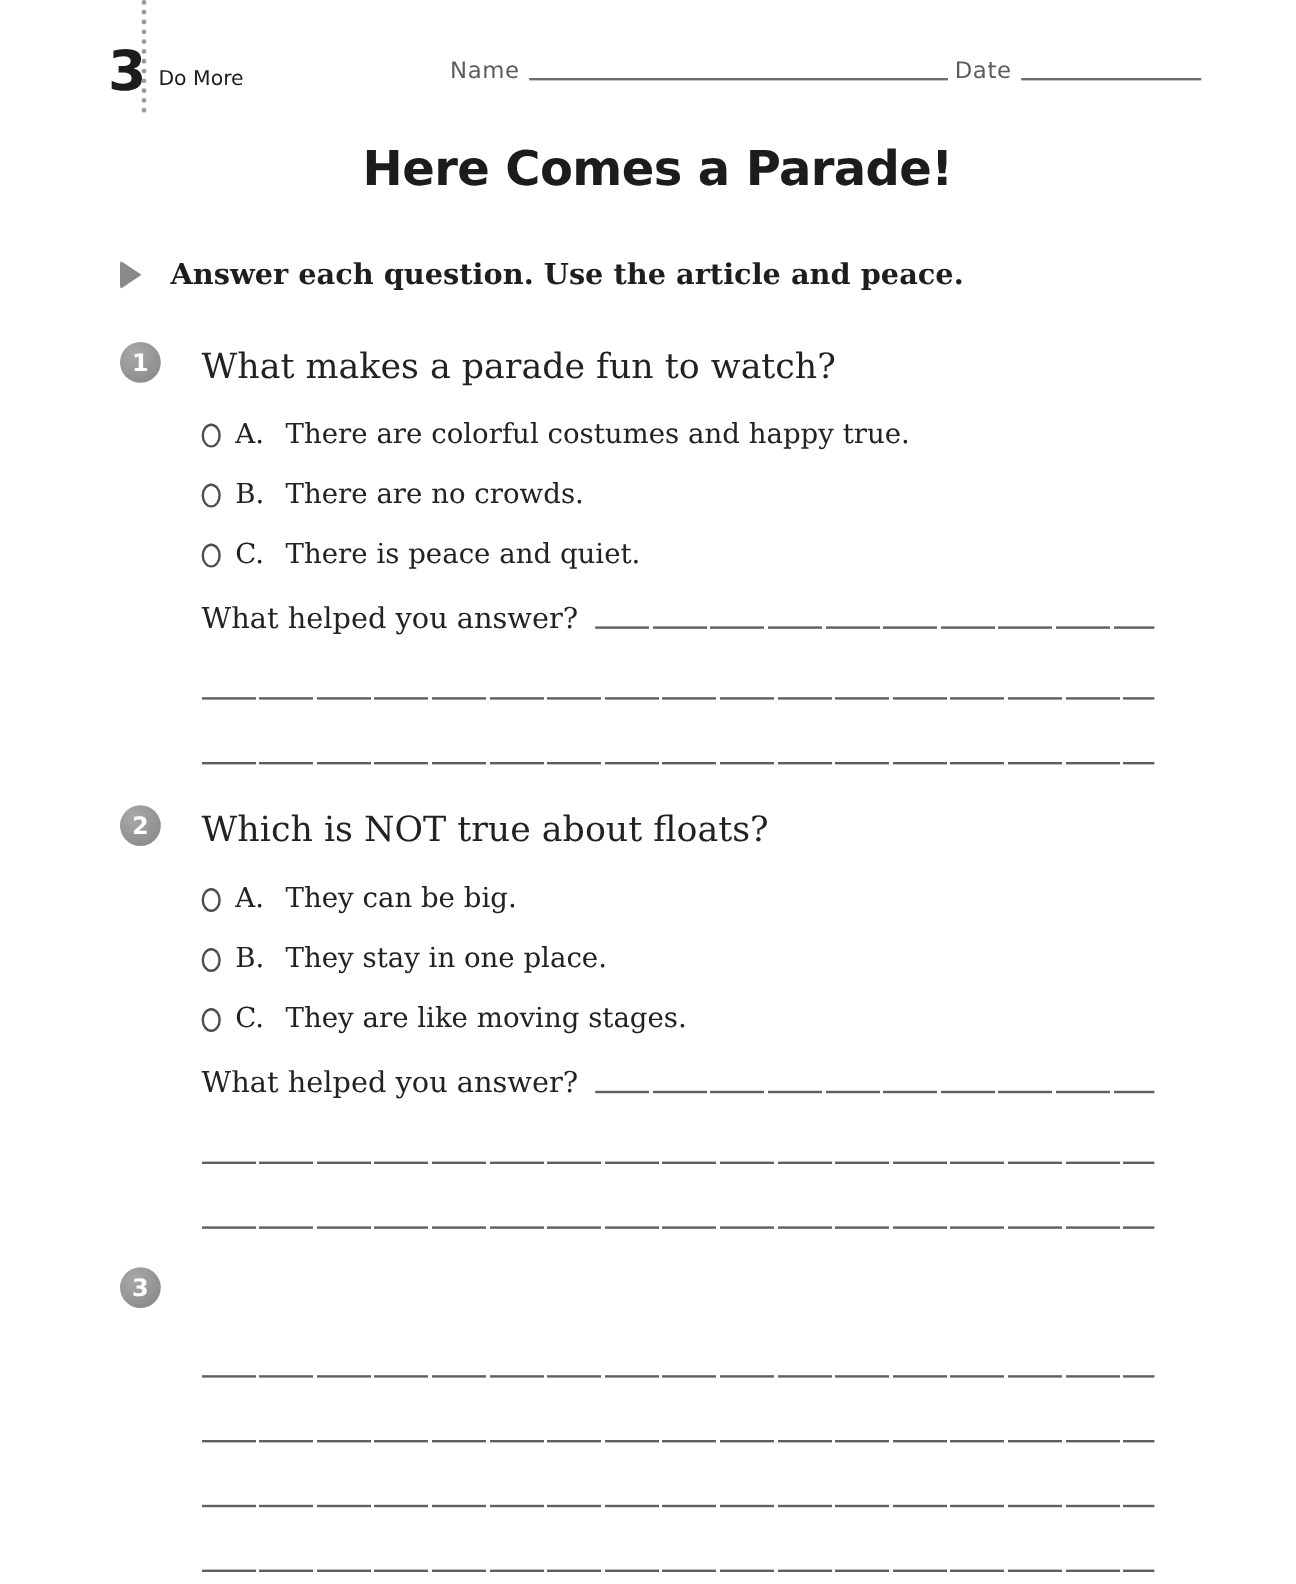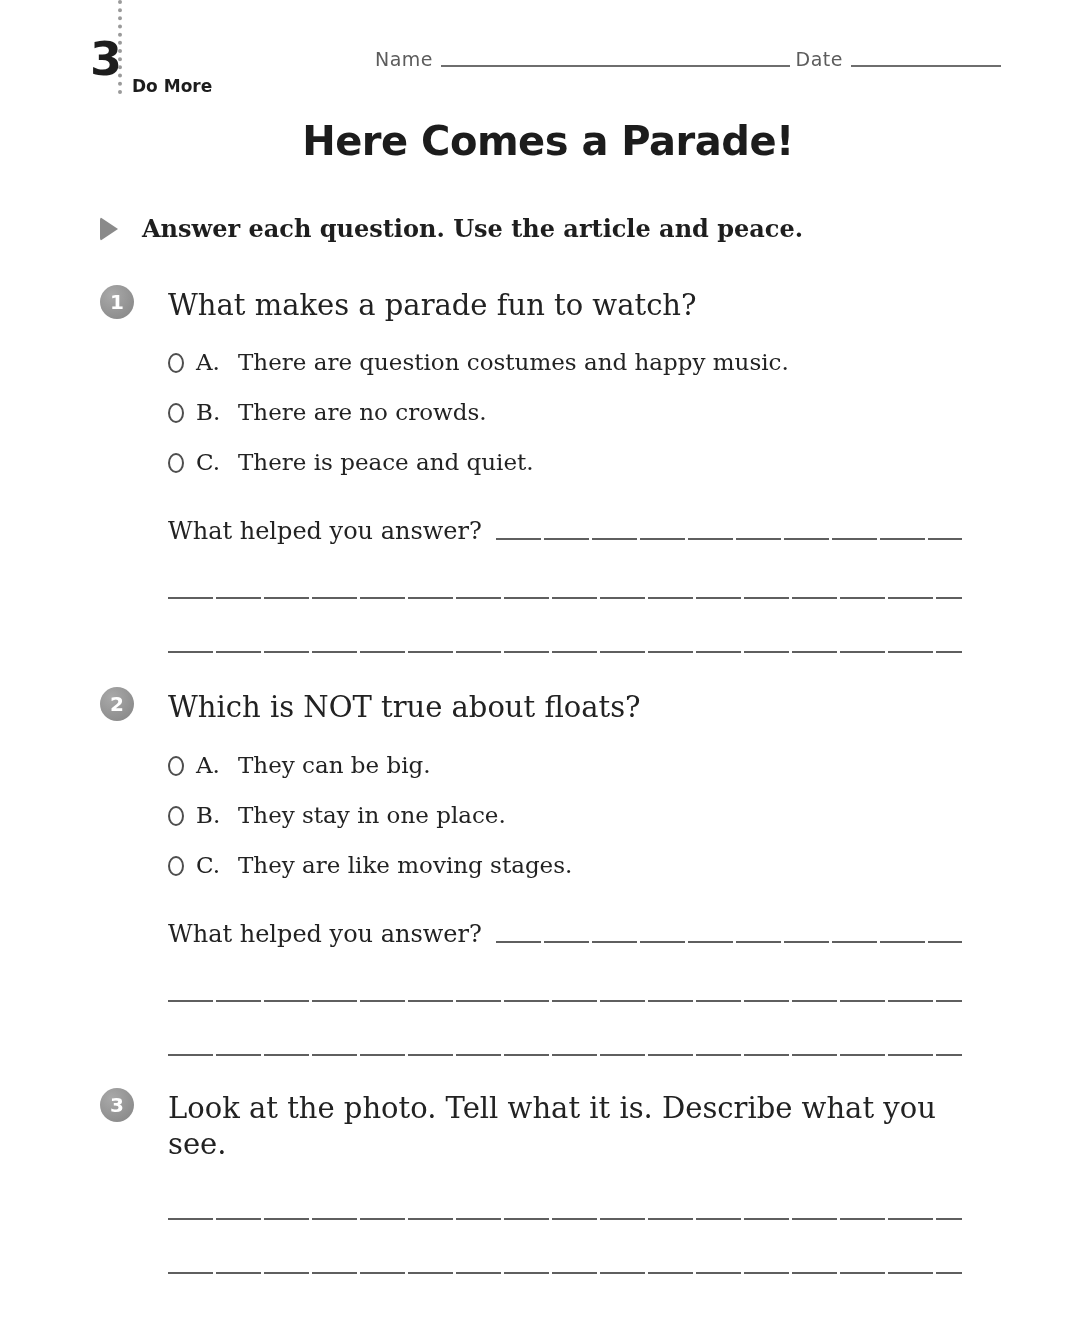--- a/index.html
+++ b/index.html
@@ -18,23 +18,23 @@
     position: absolute; left: 90px; top: 36px;
     font-family: "DejaVu Sans", "Liberation Sans", sans-serif;
     font-weight: 800; font-size: 46px; color: #1d1d1d;
     line-height: 1;
   }
   .dotted-rule {
     position: absolute; left: 118px; top: 0; height: 94px; width: 0;
     border-left: 4px dotted #9a9a9a;
   }
   .unit-label {
-    position: absolute; left: 132px; top: 76px;
-    font-family: "DejaVu Sans", "Liberation Sans", sans-serif;
-    font-weight: 700; font-size: 17px; color: #1d1d1d;
+    position: absolute; left: 132px; top: 56px;
+    font-family: "DejaVu Sans", "Liberation Sans", sans-serif;
+    font-weight: 400; font-size: 17px; color: #1d1d1d;
   }
   .name-date-row {
     position: absolute; left: 375px; top: 48px; width: 632px;
     display: flex; align-items: flex-end;
     font-family: "DejaVu Sans", "Liberation Sans", sans-serif;
     font-size: 19px; color: #5c5c5c; letter-spacing: 0.5px;
   }
   .fill-line {
     flex: 1 1 auto; height: 0; border-bottom: 2px solid #6e6e6e;
     margin: 0 6px 3px 8px;
@@ -95,21 +95,21 @@
     flex: 0 0 16px; width: 16px; height: 20px;
     border: 2px solid #4e4e4e; border-radius: 50%;
     background: transparent;
     margin-right: 12px; margin-top: 2px;
   }
   .opt-letter { width: 42px; flex: 0 0 42px; }
   .opt-text { flex: 1 1 auto; }
 
   .followup {
     display: flex; align-items: flex-end;
-    margin-top: 42px; font-size: 24px;
+    margin-top: 26px; font-size: 24px;
   }
   .followup-label { flex: 0 0 auto; white-space: nowrap; }
   .write-seg {
     flex: 1 1 auto; height: 2px; margin: 0 0 5px 14px;
     background: repeating-linear-gradient(90deg, #5f5f5f 0 45px, rgba(0,0,0,0) 45px 48px);
   }
   .write-line {
     height: 2px; margin-top: 52px;
     background: repeating-linear-gradient(90deg, #5f5f5f 0 45px, rgba(0,0,0,0) 45px 48px);
   }
@@ -140,21 +140,21 @@
 
   <div class="question">
     <div class="q-head">
       <div class="q-badge">1</div>
       <div class="q-text">What makes a parade fun to watch?</div>
     </div>
     <div class="q-body">
       <div class="option">
         <span class="radio"></span>
         <span class="opt-letter">A.</span>
-        <span class="opt-text">There are question costumes and happy music.</span>
+        <span class="opt-text">There are colorful costumes and happy true.</span>
       </div>
       <div class="option">
         <span class="radio"></span>
         <span class="opt-letter">B.</span>
         <span class="opt-text">There are no crowds.</span>
       </div>
       <div class="option">
         <span class="radio"></span>
         <span class="opt-letter">C.</span>
         <span class="opt-text">There is peace and quiet.</span>
@@ -194,21 +194,20 @@
         <span class="write-seg"></span>
       </div>
       <div class="write-line"></div>
       <div class="write-line"></div>
     </div>
   </div>
 
   <div class="question q3">
     <div class="q-head">
       <div class="q-badge">3</div>
-      <div class="q-text">Look at the photo. Tell what it is. Describe what you see.</div>
     </div>
     <div class="q-body">
       <div class="write-line" style="margin-top:56px;"></div>
       <div class="write-line"></div>
       <div class="write-line"></div>
       <div class="write-line"></div>
 
     </div>
   </div>
 

